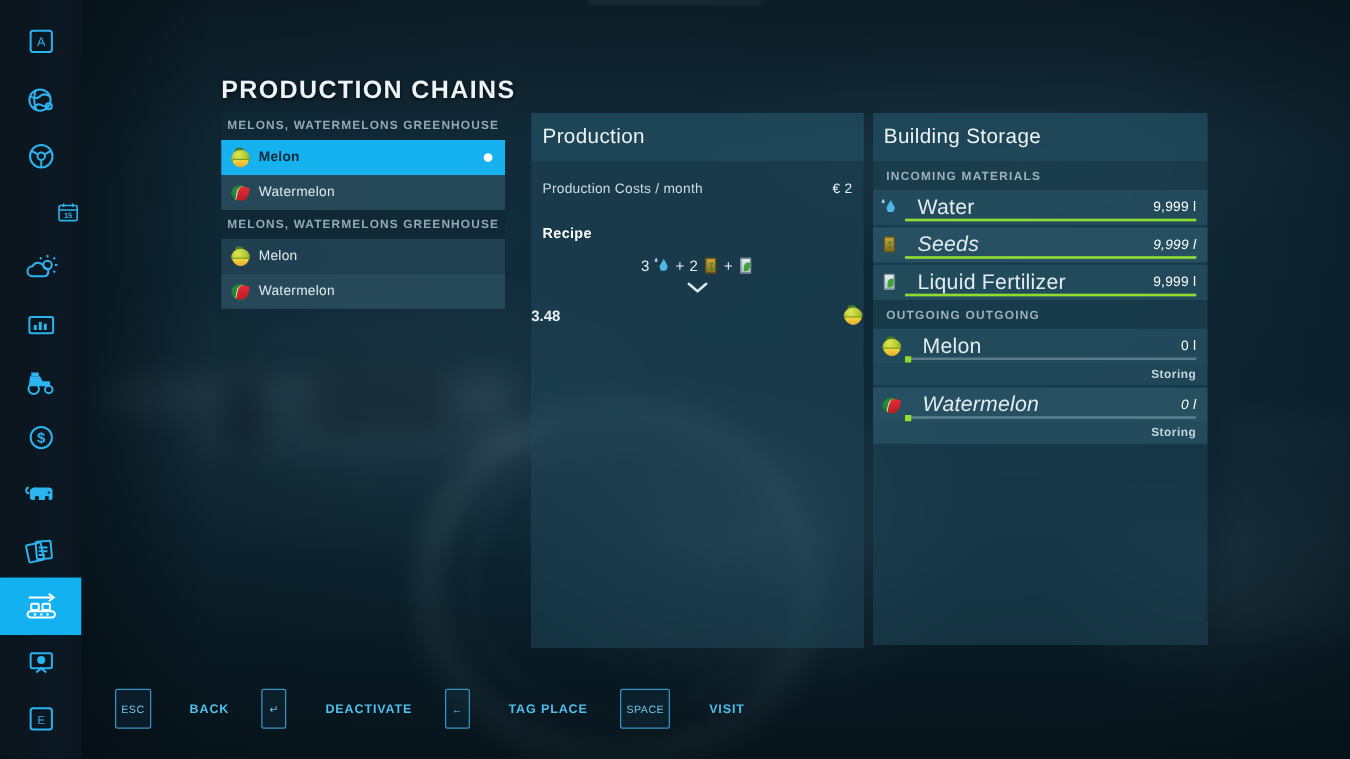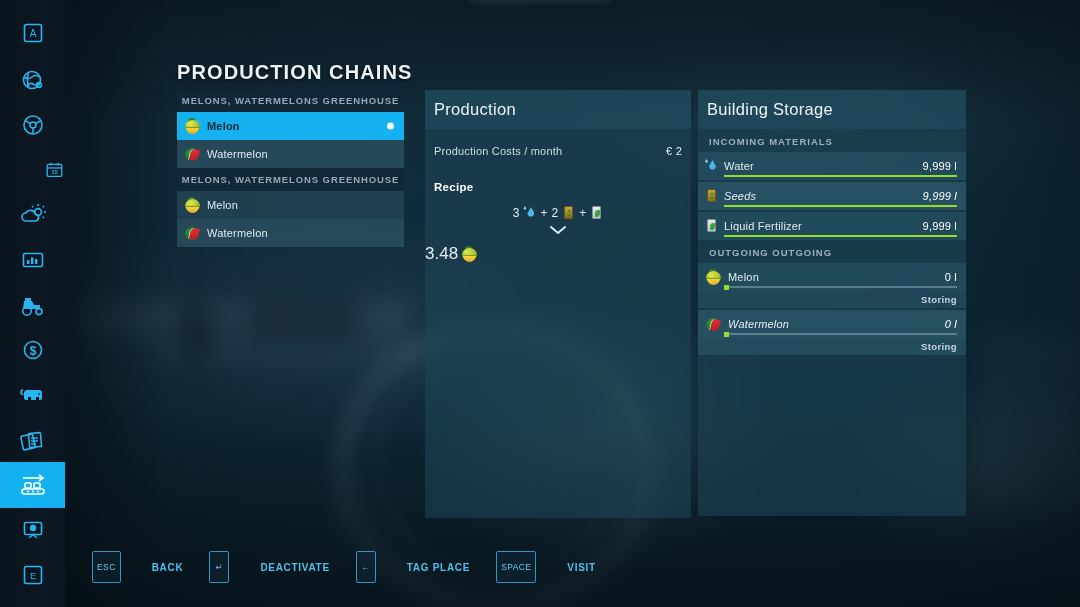--- a/index.html
+++ b/index.html
@@ -196,23 +196,23 @@
     margin: 20px 0 0 9px;
     font-size: 11.5px; font-weight: bold; color: #ffffff;
     letter-spacing: 0.3px;
   }
   .recipe-line {
     display: flex; align-items: center; justify-content: center;
     gap: 4px; margin-top: 13px;
     font-size: 12px; color: #e6eef3;
   }
   .recipe-out {
-    display: flex; align-items: center; justify-content: flex-start;
+    display: flex; align-items: center; justify-content: space-between;
     gap: 3px; margin-top: 9px;
-    font-size: 17px; color: #e6eef3;
+    font-size: 12px; color: #e6eef3; font-weight: bold;
   }
   .chev {
     display: flex; justify-content: center; margin-top: 5px;
   }
 
   
   .mi { width: 13px; height: 14px; position: relative; display:inline-block; }
   .mi-water-d {
     position: absolute; left: 4px; top: 1px;
     width: 7px; height: 10px;
@@ -259,21 +259,21 @@
   .store-row {
     position: relative;
     height: 28px;
     background: rgba(41,86,104,0.62);
     margin-bottom: 2px;
     padding: 0 9px 0 7px;
     display: flex; align-items: center;
   }
   .store-row.alt { background: rgba(48,95,113,0.62); font-style: italic; }
   .store-row .sname {
-    font-size: 11px; color: #e2ecf1; margin-left: 6px;
+    font-size: 17px; color: #e2ecf1; margin-left: 16px;
     letter-spacing: 0.2px;
   }
   .store-row .sval {
     margin-left: auto; font-size: 11px; color: #ffffff;
     letter-spacing: 0.2px;
   }
   .bar-track {
     position: absolute; left: 26px; right: 9px; bottom: 3px;
     height: 2.5px;
     background: rgba(200,220,230,0.35);

